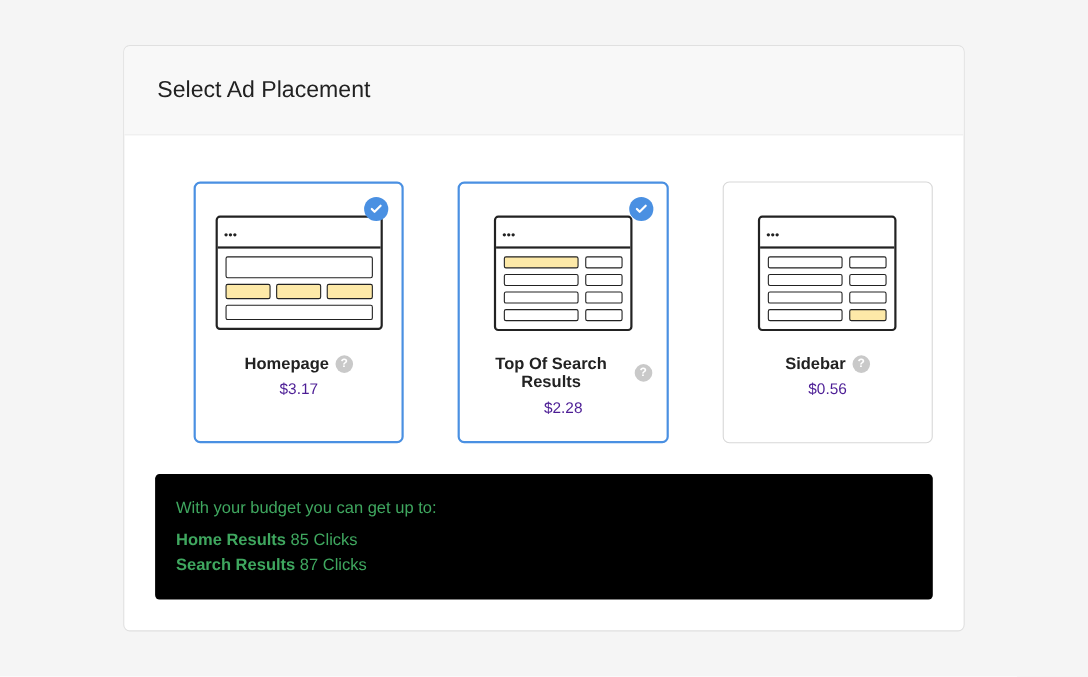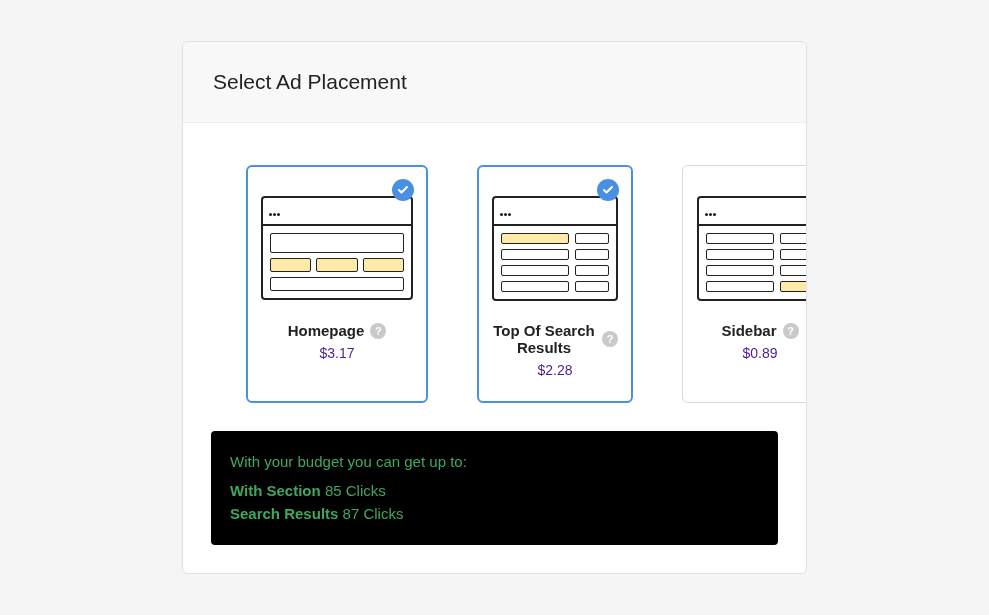--- a/index.html
+++ b/index.html
@@ -10,21 +10,21 @@
     body {
       font-family: -apple-system, BlinkMacSystemFont, 'Segoe UI', Helvetica, Arial, sans-serif;
       background: #f5f5f5;
       width: 989px;
       height: 615px;
       display: flex;
       align-items: center;
       justify-content: center;
     }
     .panel {
-      width: 625px;
+      width: 765px;
       background: #fff;
       border: 1px solid #e0e0e0;
       border-radius: 6px;
       overflow: hidden;
     }
     .panel-header {
       background: #f8f8f8;
       padding: 28px 30px;
       border-bottom: 1px solid #eee;
     }
@@ -264,29 +264,29 @@
                 <div class="mock-box"></div>
                 <div class="mock-box highlight"></div>
               </div>
             </div>
           </div>
         </div>
         <div class="card-title-row">
           <span class="card-title">Sidebar</span>
           <span class="help-icon">?</span>
         </div>
-        <div class="card-price">$0.89</div>
+        <div class="card-price">$0.56</div>
       </div>
 
     </div>
 
     <div class="budget-box">
       <div class="budget-heading">With your budget you can get up to:</div>
       <div class="budget-line">
-        <strong>With Section</strong>
+        <strong>Home Results</strong>
         <span>85 Clicks</span>
       </div>
       <div class="budget-line">
         <strong>Search Results</strong>
         <span>87 Clicks</span>
       </div>
     </div>
 
   </div>
 </div>

